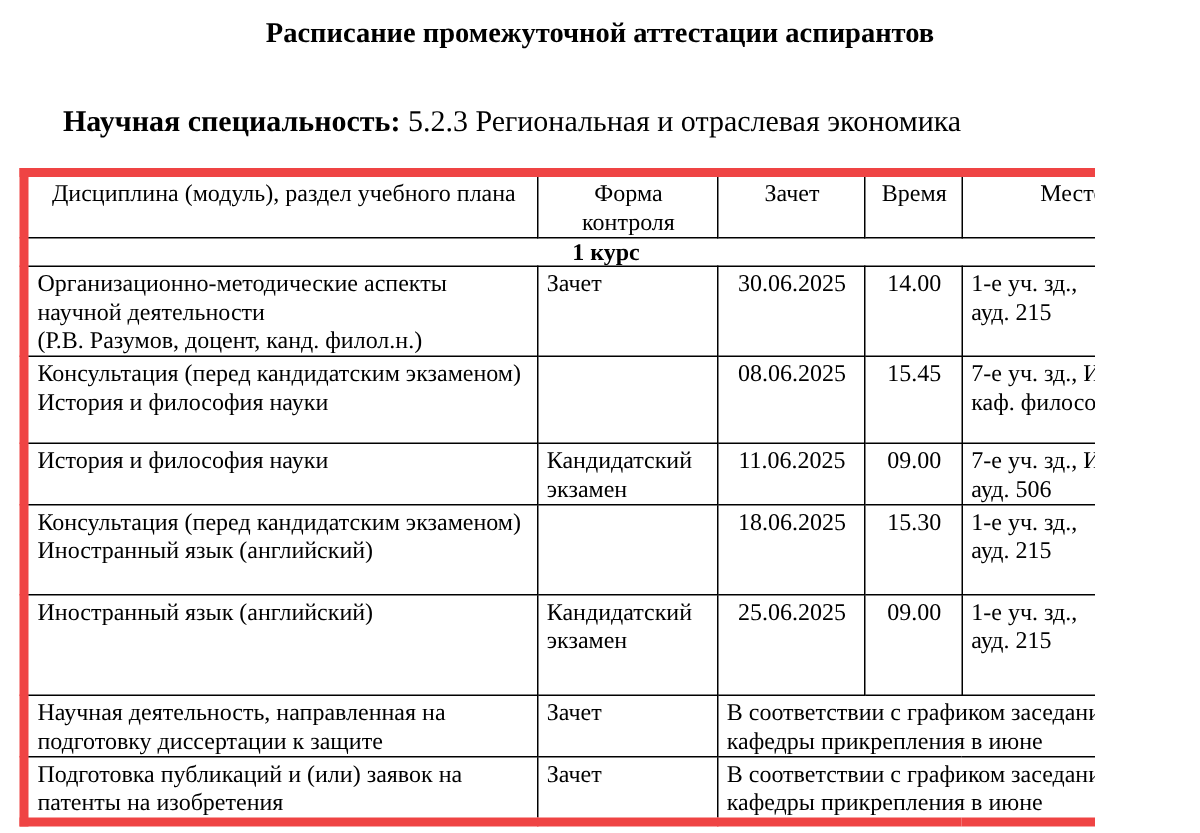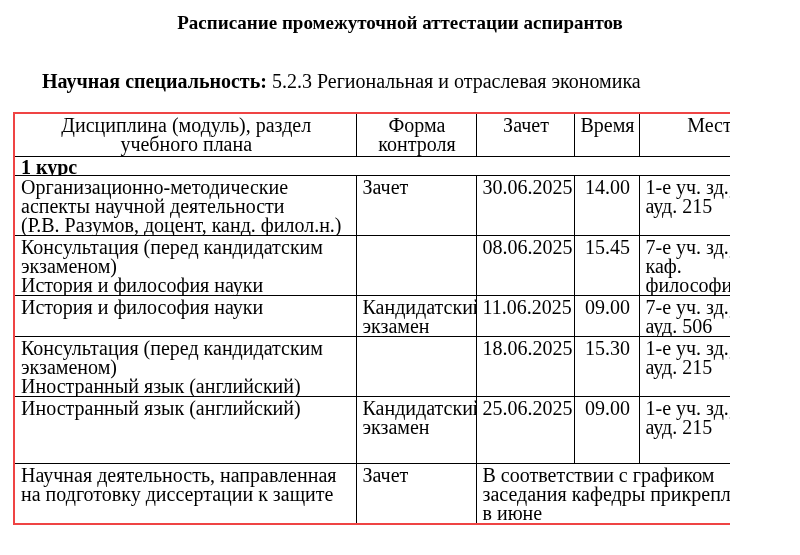--- a/index.html
+++ b/index.html
@@ -31,34 +31,35 @@
     white-space: nowrap;
   }
   .specialty .label { font-weight: bold; }
   table.schedule {
     position: absolute;
     left: 13px;
     top: 112px;
     width: 774px;
     border-collapse: collapse;
     table-layout: fixed;
-    border: 2px solid #ef4444;
-    font-size: 20px;
+    border: 6px solid #ef4444;
+    font-size: 16px;
     line-height: 19px;
   }
   table.schedule td {
     border: 1px solid #000000;
     vertical-align: top;
     padding: 2px 4px 0 6px;
     overflow: hidden;
   }
   td.hdr { text-align: center; padding: 3px 2px 0 2px; }
   td.pre { white-space: pre-line; }
   td.c { text-align: center; padding-left: 2px; padding-right: 2px; }
   td.section-cell {
+    text-align: center;
     font-weight: bold;
     padding: 0;
     line-height: 16px;
   }
   .b { font-weight: normal; }
   tr.r-hdr  { height: 43px; }
   tr.r-sec  { height: 17px; }
   tr.r1 { height: 59px; }
   tr.r2 { height: 58px; }
   tr.r3 { height: 39px; }
@@ -157,16 +158,21 @@
       <td class="pre">1-е уч. зд.,
 ауд. 215</td>
     </tr>
 
     <tr class="r6">
       <td>Научная деятельность, направленная на подготовку диссертации к защите</td>
       <td>Зачет</td>
       <td colspan="3">В соответствии с графиком заседания кафедры прикрепления в июне</td>
     </tr>
 
+    <tr class="r7">
+      <td>Подготовка публикаций и (или) заявок на патенты на изобретения</td>
+      <td>Зачет</td>
+      <td colspan="3">В соответствии с графиком заседания кафедры прикрепления в июне</td>
+    </tr>
 
   </tbody>
     </table>
 </div>
 
 </body></html>

